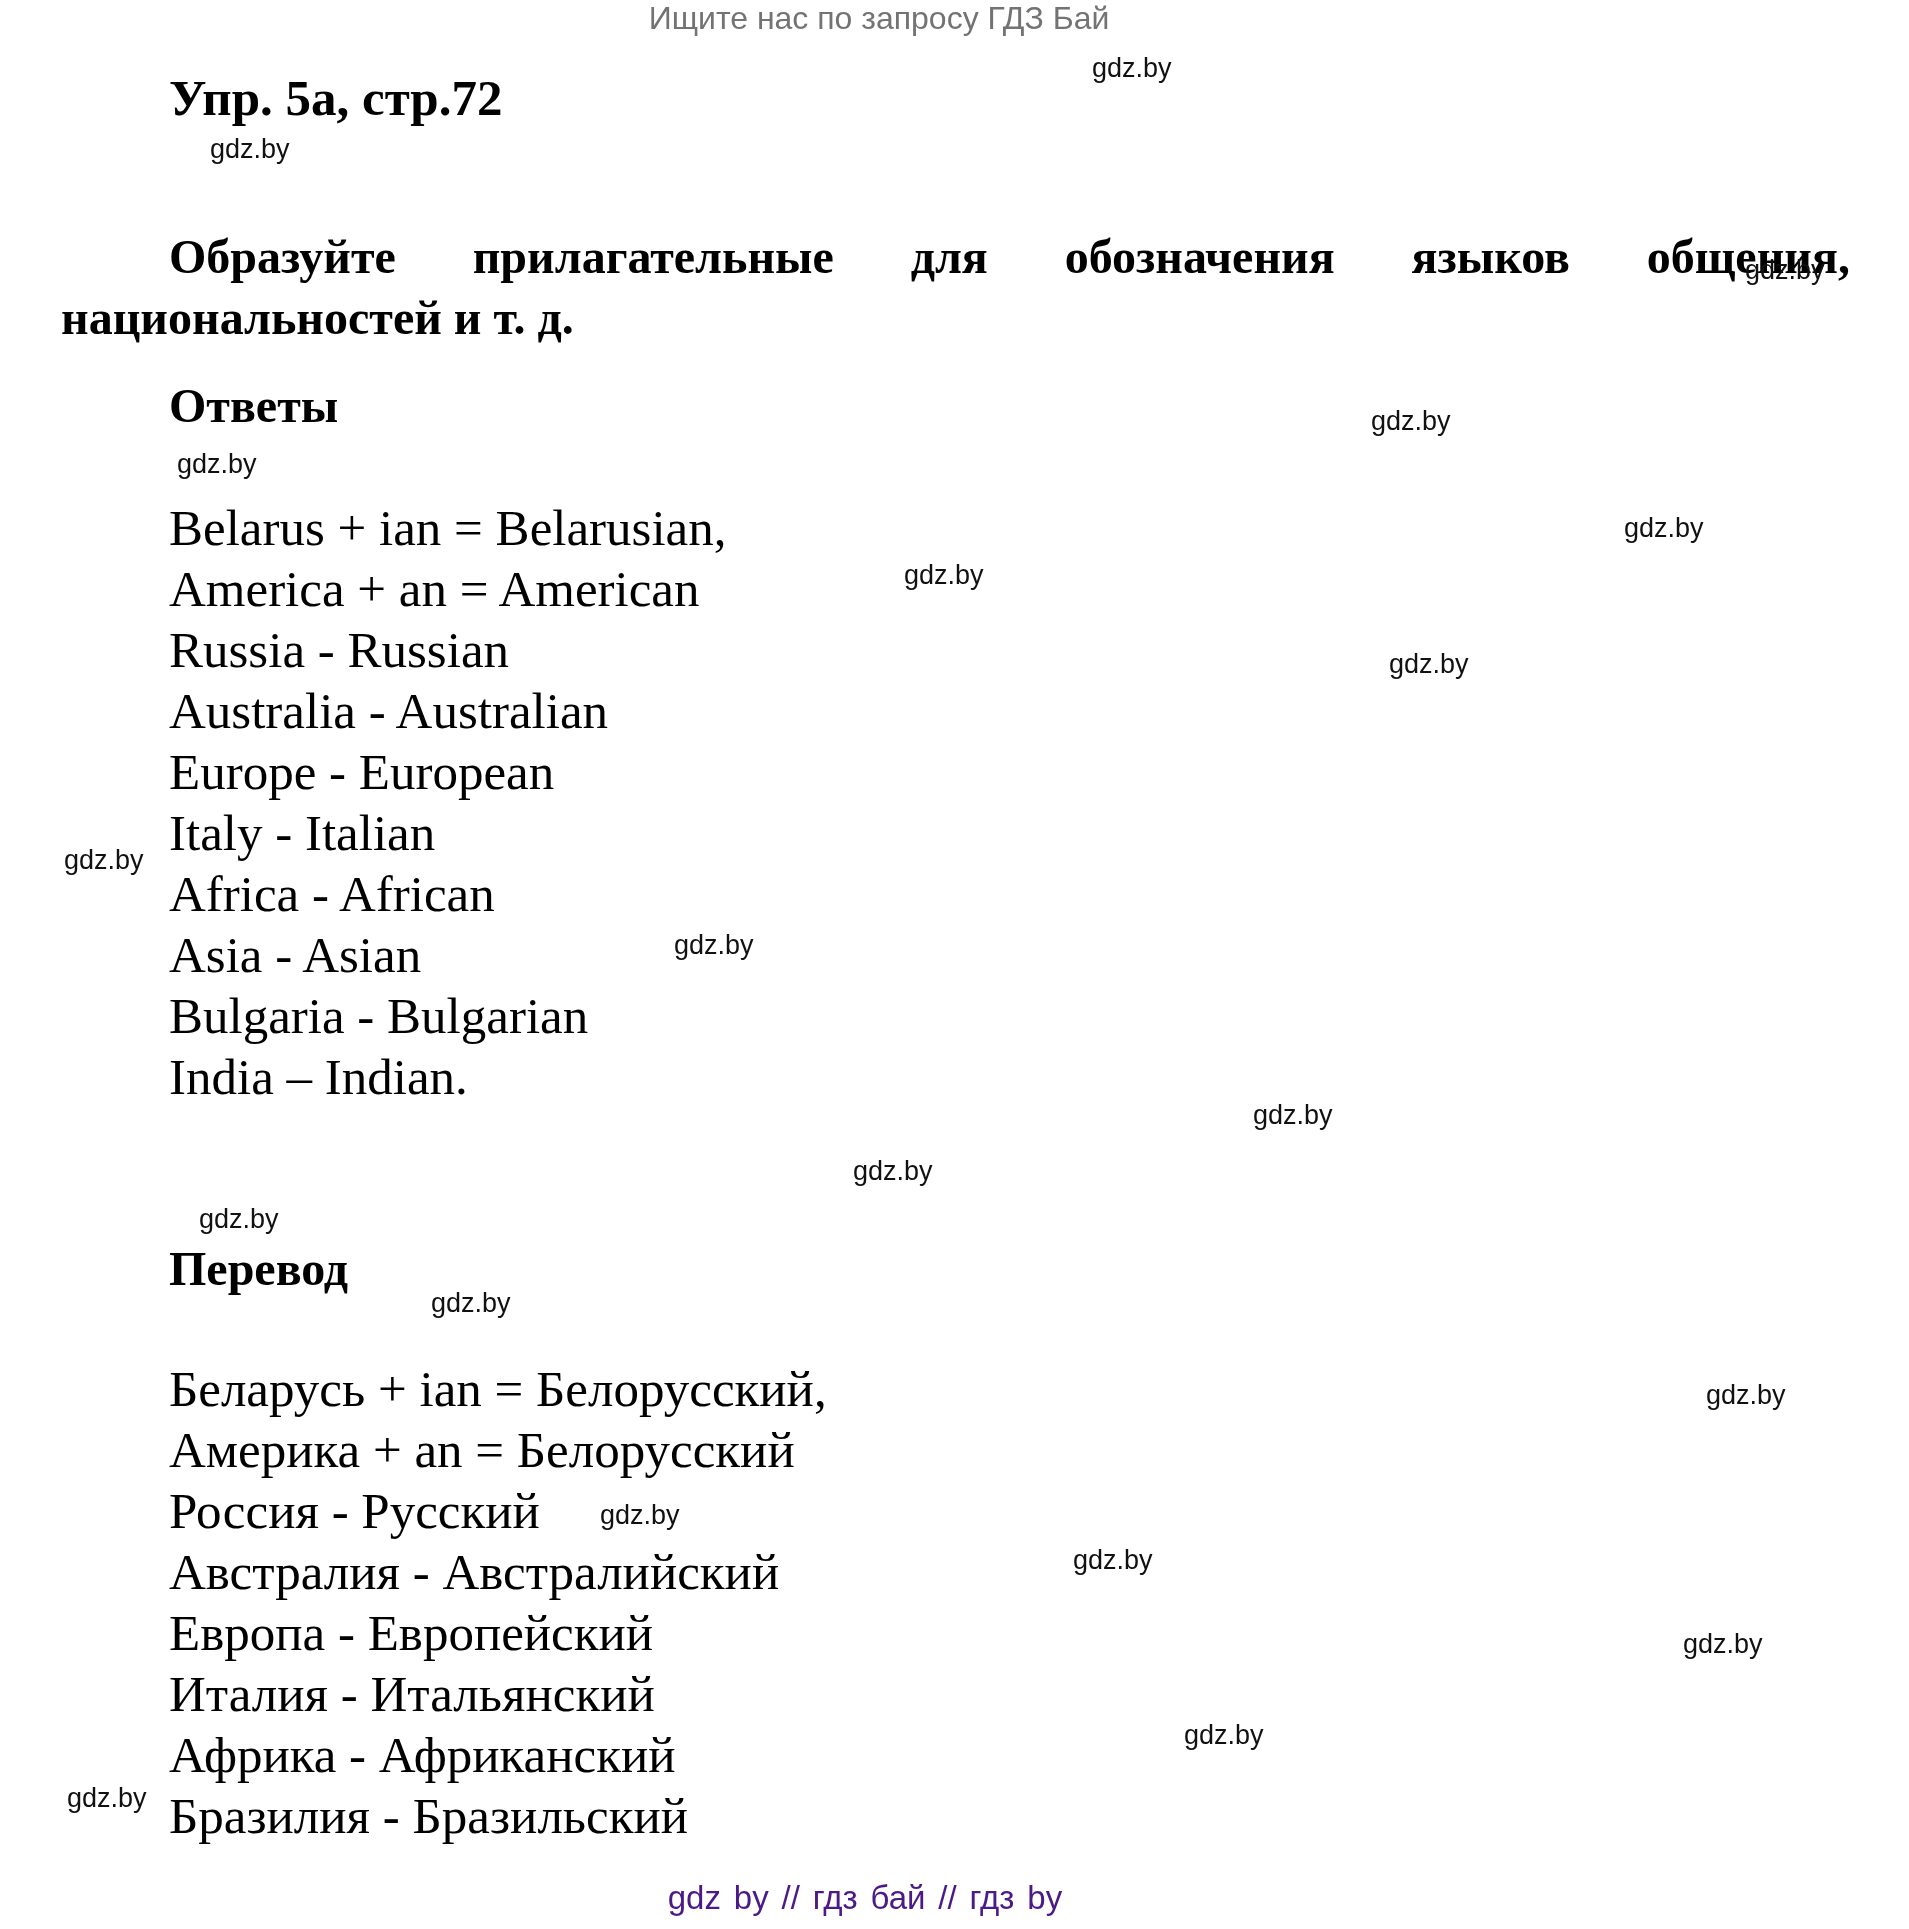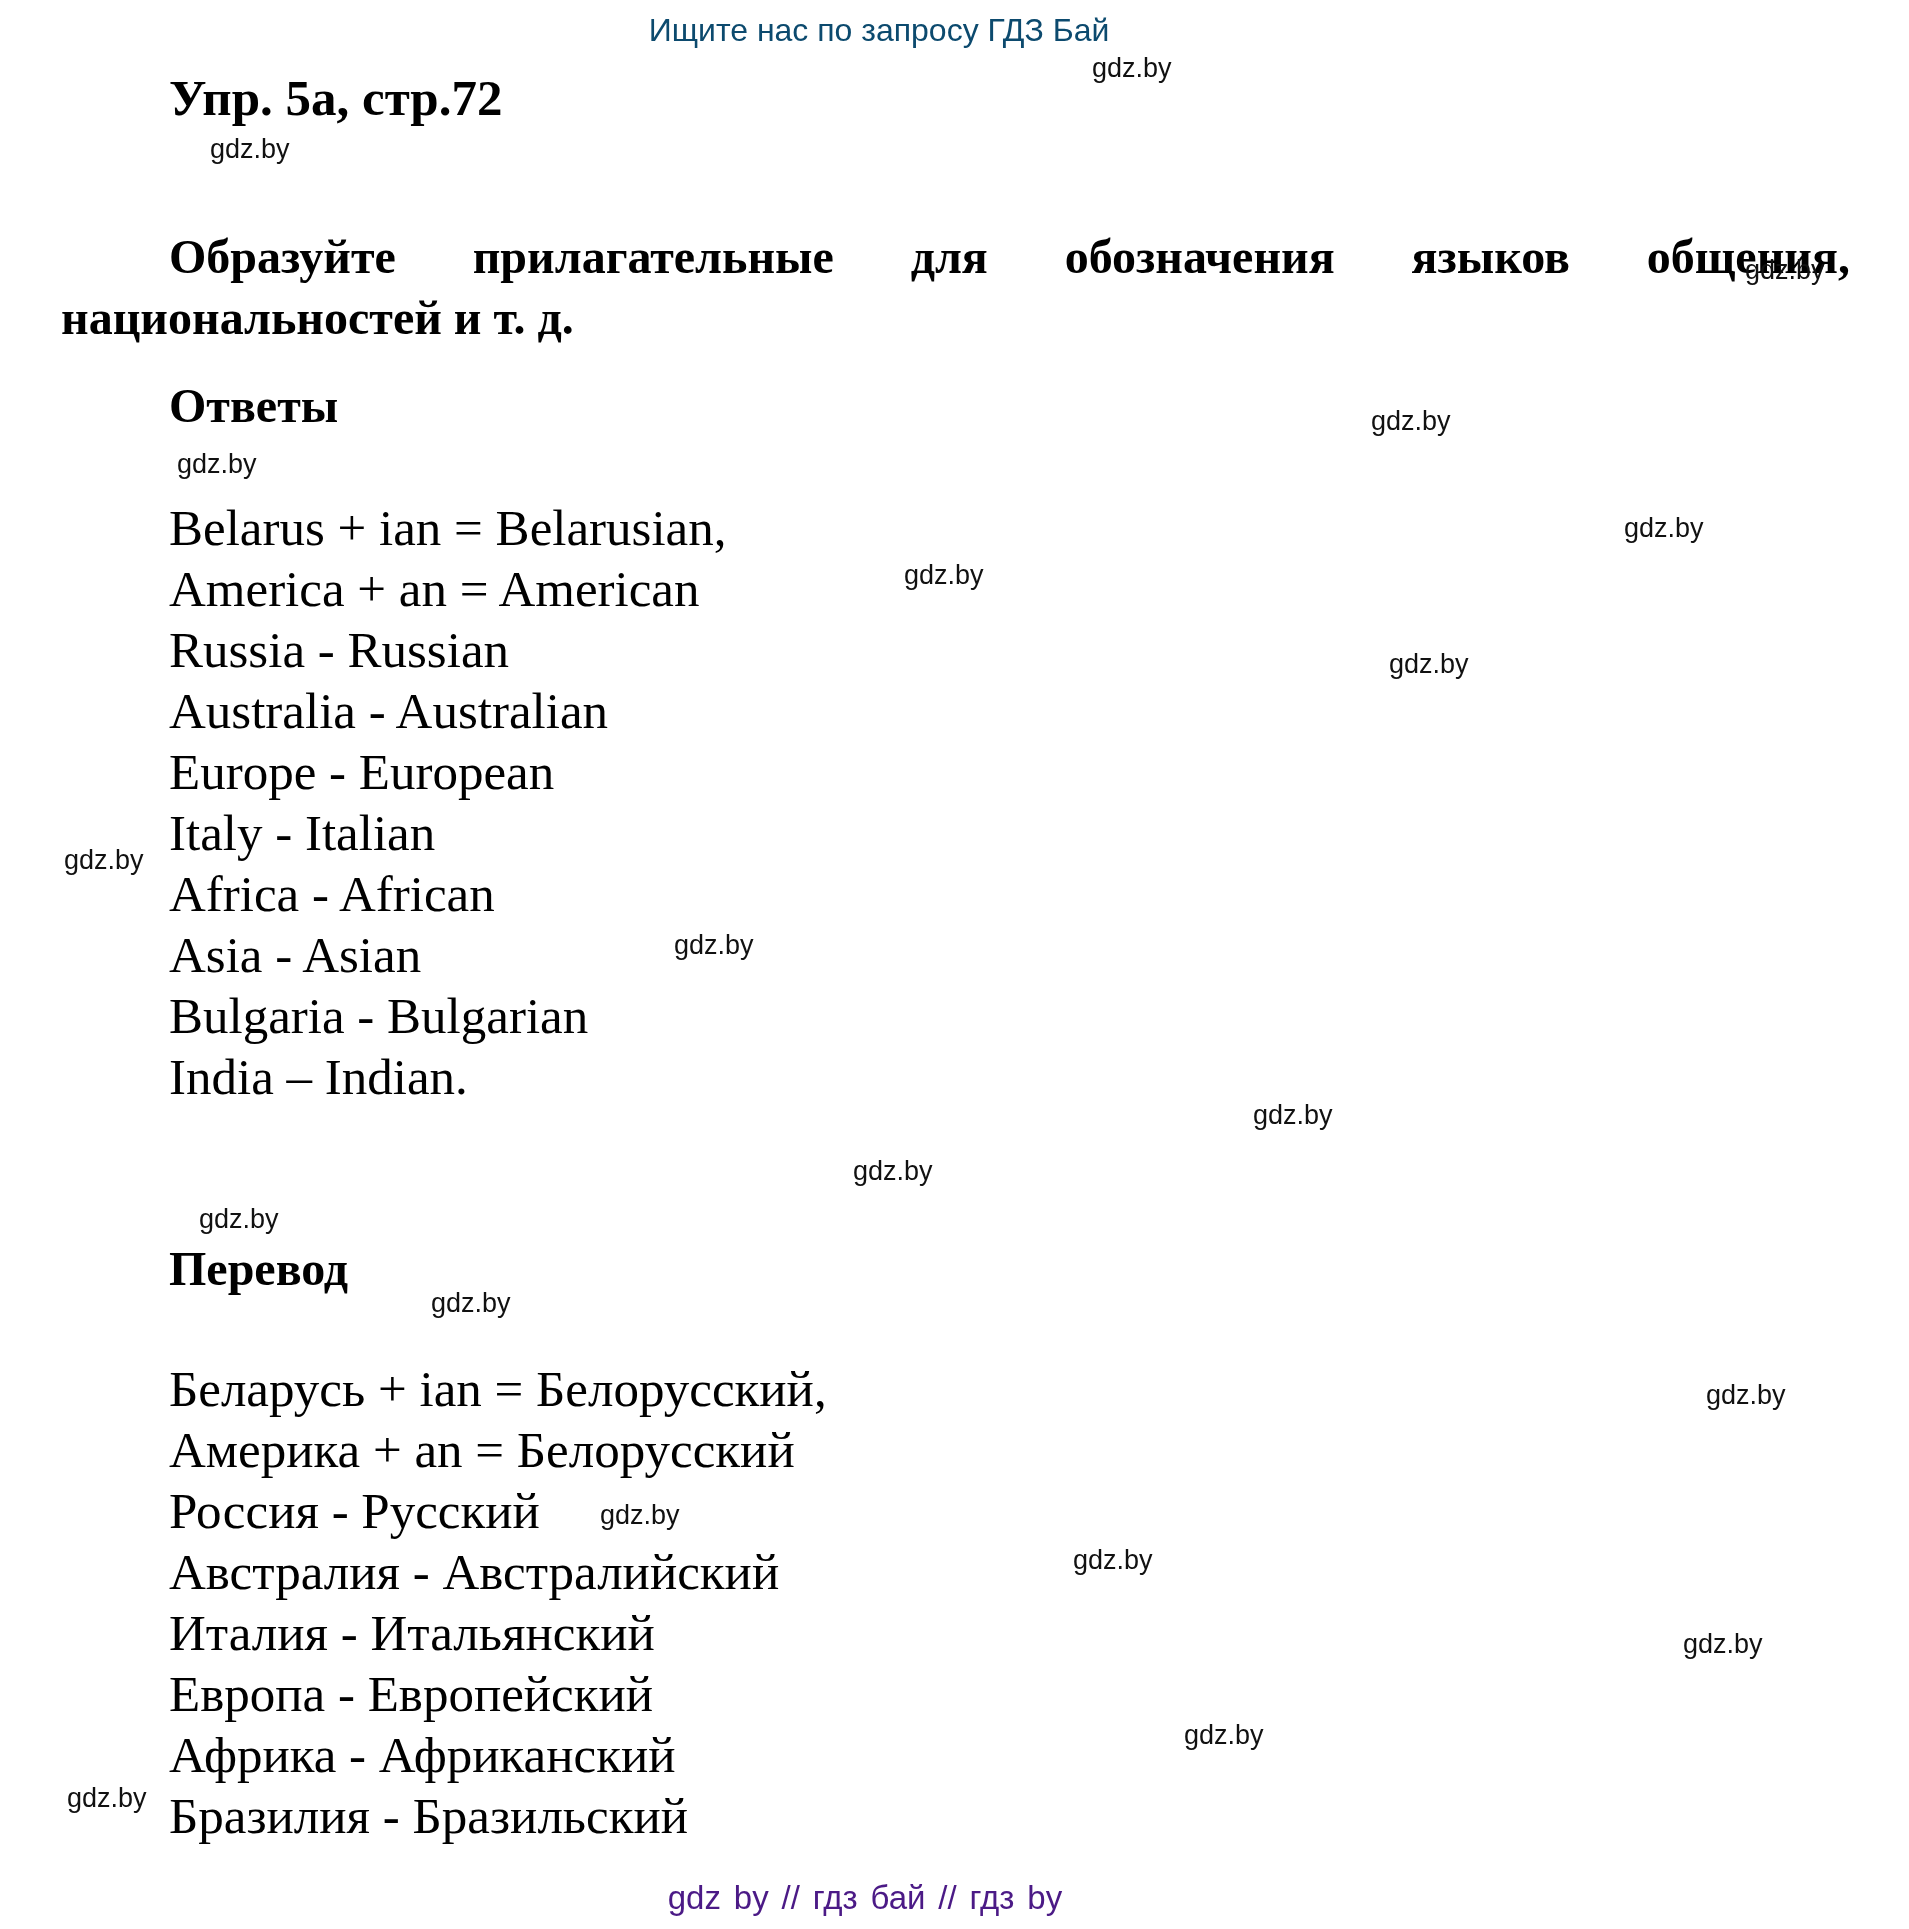--- a/index.html
+++ b/index.html
@@ -1,20 +1,20 @@
 <!DOCTYPE html>
 <html style="font-size:14.8px"><head>
 <meta charset="utf-8">
 <style>
   html, body { margin:0; padding:0; background:#ffffff; }
   body { width:1910px; height:1930px; position:relative; overflow:hidden; }
   .abs { position:absolute; white-space:nowrap; }
   .serif { font-family: "Liberation Serif", "DejaVu Serif", serif; color:#000; }
   .sans { font-family: "Liberation Sans", "DejaVu Sans", sans-serif; }
-  .top-banner { top:12px; left:0; width:1758px; text-align:center; font-size:32px; line-height:37px; color:#0c4a6e; }
+  .top-banner { top:0px; left:0; width:1758px; text-align:center; font-size:32px; line-height:37px; color:#737373; }
   .title { left:169px; top:70px; font-size:51px; font-weight:bold; line-height:57px; }
   .task { left:61px; top:194px; width:1789px; font-size:48px; font-weight:bold; line-height:61px; white-space:normal; }
   .task .indent { display:inline-block; width:108px; }
   .task-line1 { display:flex; justify-content:space-between; width:1789px;margin-top:32px; }
   .heading { left:169px; font-size:48px; font-weight:bold; line-height:55px; }
   .list { left:169px; font-size:51px; line-height:61px; }
   .list div { height:61px; }
   .wm { font-size:27px; color:#111; line-height:31px; }
   .footer { top:1877px; left:0; width:1730px; text-align:center; font-size:33px; color:#4b1a86; line-height:41px; word-spacing:3.7px; }
 </style>
@@ -52,22 +52,22 @@
   <div>India – Indian.</div>
 </div>
 
 <div class="abs serif heading" style="top:1241px;">Перевод</div>
 
 <div class="abs serif list" style="top:1359px;">
   <div>Беларусь + ian = Белорусский,</div>
   <div>Америка + an = Белорусский</div>
   <div>Россия - Русский</div>
   <div>Австралия - Австралийский</div>
+  <div>Европа - Европейский</div>
   <div>Италия - Итальянский</div>
-  <div>Европа - Европейский</div>
   <div>Африка - Африканский</div>
   <div>Бразилия - Бразильский</div>
 </div>
 
 <div class="abs sans wm" style="left:1092px;top:53px;">gdz.by</div>
 <div class="abs sans wm" style="left:210px;top:134px;">gdz.by</div>
 <div class="abs sans wm" style="left:1745px;top:255px;">gdz.by</div>
 <div class="abs sans wm" style="left:1371px;top:406px;">gdz.by</div>
 <div class="abs sans wm" style="left:177px;top:449px;">gdz.by</div>
 <div class="abs sans wm" style="left:1624px;top:513px;">gdz.by</div>

